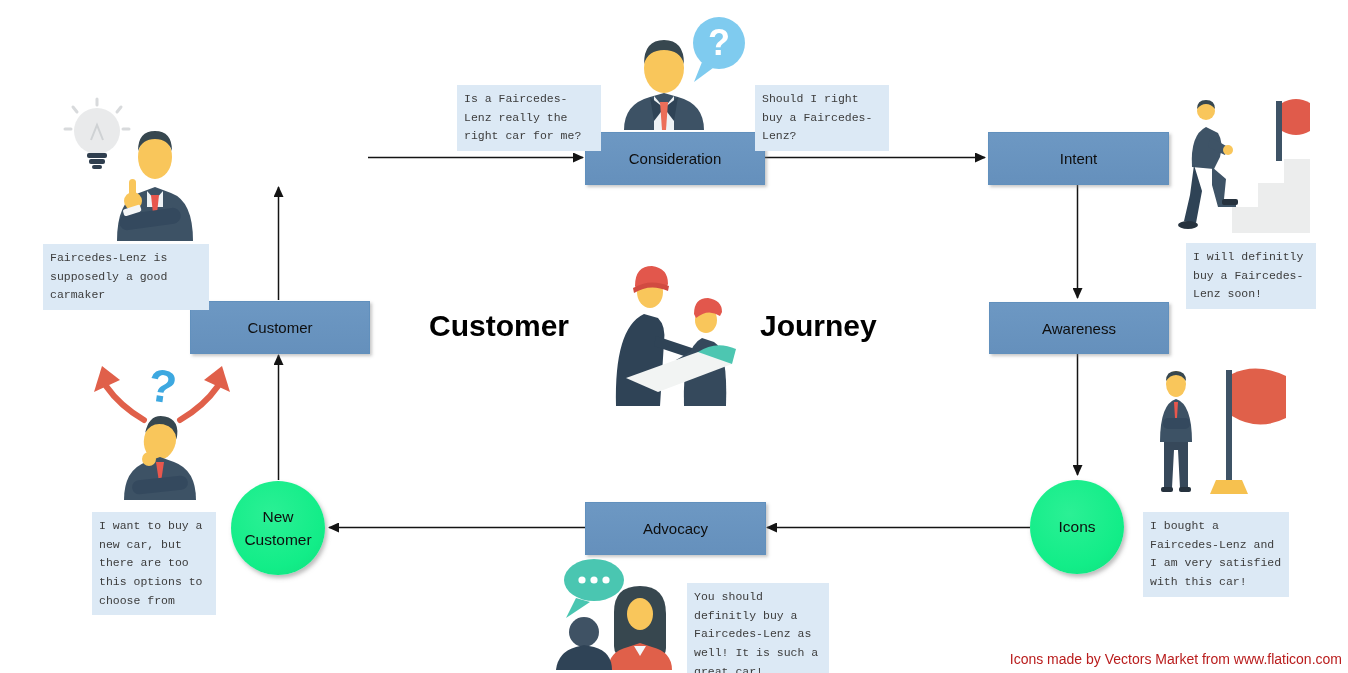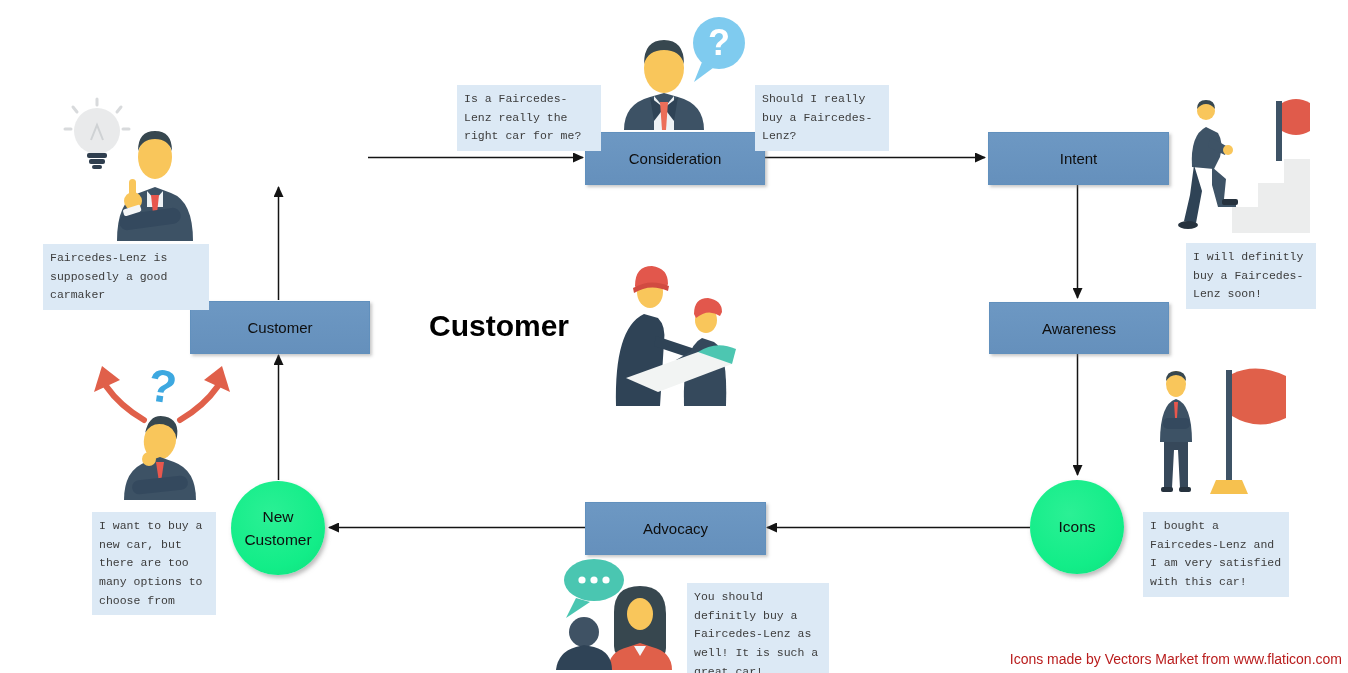--- a/index.html
+++ b/index.html
@@ -57,27 +57,28 @@
   <div class="stage" style="left:190px;top:301px;width:178px;height:51px">Customer</div>
   <div class="stage" style="left:989px;top:302px;width:178px;height:50px">Awareness</div>
   <div class="stage" style="left:585px;top:502px;width:179px;height:51px">Advocacy</div>
 
   <div class="circle" style="left:231px;top:481px">New
 Customer</div>
   <div class="circle" style="left:1030px;top:480px">Icons</div>
 
   <div class="note" style="left:43px;top:244px;width:152px">Faircedes-Lenz is supposedly a good carmaker</div>
   <div class="note" style="left:457px;top:85px;width:130px">Is a Faircedes-Lenz really the right car for me?</div>
-  <div class="note" style="left:755px;top:85px;width:120px">Should I really buy a Faircedes-Lenz?</div>
+  <div class="note" style="left:755px;top:85px;width:120px">Should I right buy a Faircedes-Lenz?</div>
   <div class="note" style="left:1186px;top:243px;width:116px">I will definitly buy a Faircedes-Lenz soon!</div>
-  <div class="note" style="left:92px;top:512px;width:110px">I want to buy a new car, but there are too many options to choose from</div>
+  <div class="note" style="left:92px;top:512px;width:110px">I want to buy a new car, but there are too this options to choose from</div>
   <div class="note" style="left:687px;top:583px;width:128px">You should definitly buy a Faircedes-Lenz as well! It is such a great car!</div>
   <div class="note" style="left:1143px;top:512px;width:132px">I bought a Faircedes-Lenz and I am very satisfied with this car!</div>
 
   <div class="title-word" style="left:429px;top:309px">Customer</div>
+  <div class="title-word" style="left:760px;top:309px">Journey</div>
 
   <svg class="icon" style="left:55px;top:93px" width="140" height="148" viewBox="0 0 140 148">
     <g>
       <g stroke="#d8dadc" stroke-width="3" stroke-linecap="round">
         <line x1="42" y1="6" x2="42" y2="12"></line>
         <line x1="18" y1="14" x2="22" y2="19"></line>
         <line x1="66" y1="14" x2="62" y2="19"></line>
         <line x1="10" y1="36" x2="16" y2="36"></line>
         <line x1="74" y1="36" x2="68" y2="36"></line>
       </g>

